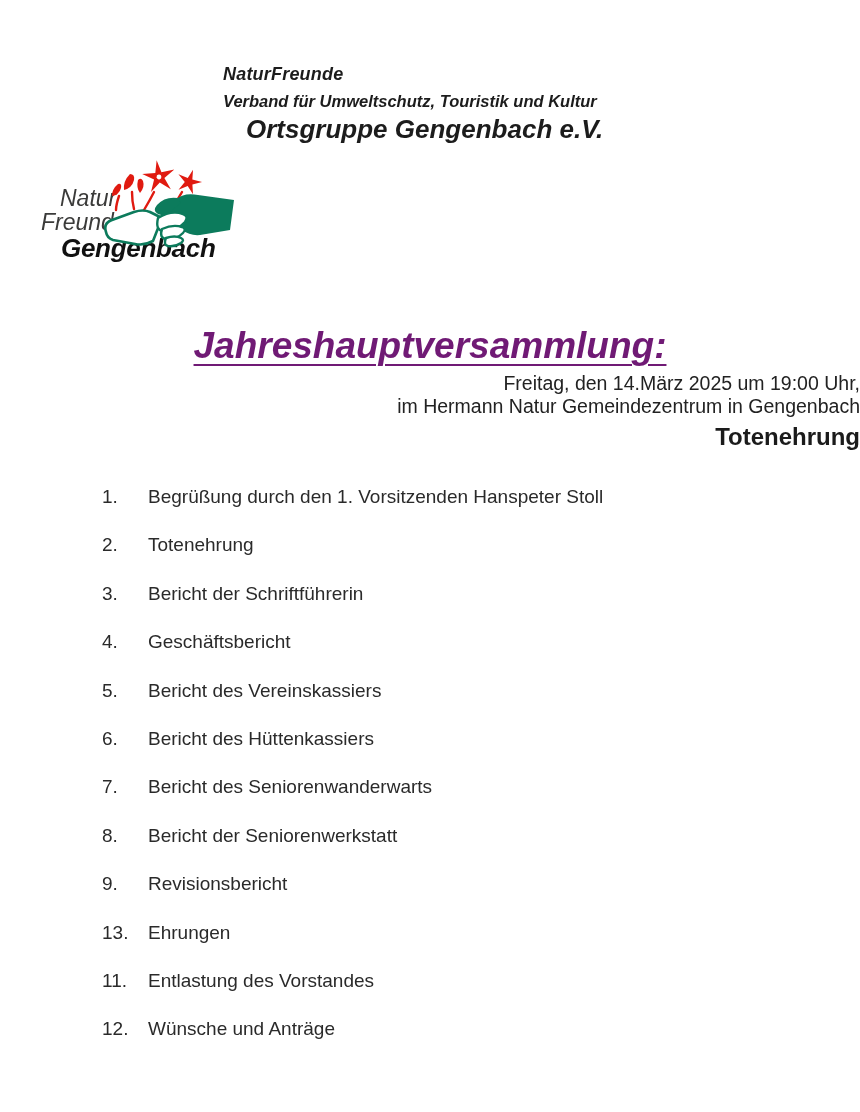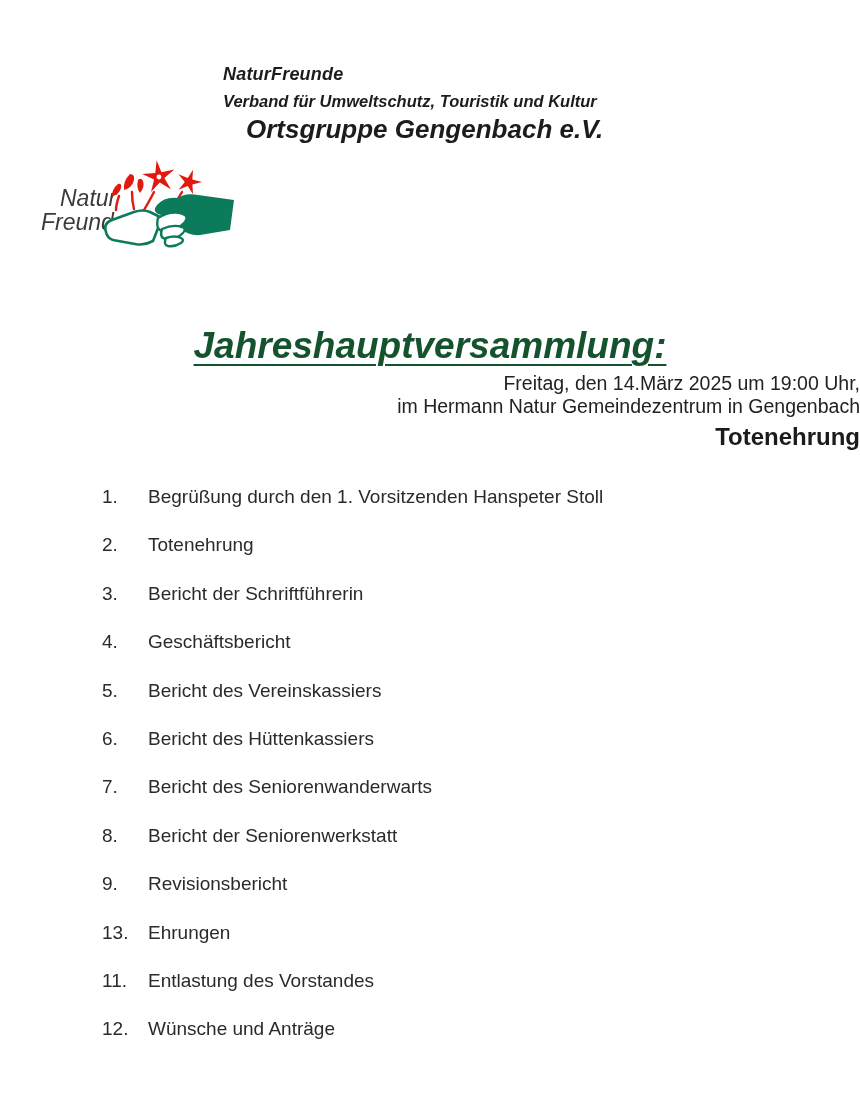--- a/index.html
+++ b/index.html
@@ -23,21 +23,21 @@
   .logo { position: absolute; left: 38px; top: 156px; width: 215px; height: 118px; font-style: italic; }
   .logo-graphic { position: absolute; left: 64px; top: 0px; width: 134px; height: 94px; }
   .logo-natur    { position: absolute; left: 22px; top: 30px; font-size: 23px; line-height: 25px; color: #3b3b3a; }
   .logo-freunde  { position: absolute; left: 3px;  top: 54px; font-size: 23px; line-height: 25px; color: #3b3b3a; }
   .logo-city     { position: absolute; left: 23px; top: 78px; font-size: 26px; line-height: 28px; font-weight: bold; color: #111; letter-spacing: -0.3px; }
 
   
   .doc-title {
     position: absolute; left: 0; top: 297px; width: 860px;
     text-align: center; font-size: 37px; line-height: 48px;
-    font-style: italic; color: #14532d;
+    font-style: italic; color: #701a75;
     text-decoration: underline; text-underline-offset: 6px; text-decoration-thickness: 2px;
   }
 
   
   .meta { position: absolute; left: 0; top: 372px; width: 860px; text-align: right; color: #222; }
   .meta-line { font-size: 19.5px; line-height: 23px; }
   .meta-heading { font-size: 24px; line-height: 30px; font-weight: bold; margin-top: 4px; color: #1b1b1b; }
 
   
   .agenda { position: absolute; left: 102px; top: 486px; margin: 0; padding: 0; list-style: none; }
@@ -52,20 +52,21 @@
 
   <header class="letterhead">
     <div class="org-name">NaturFreunde</div>
     <div class="org-sub">Verband für Umweltschutz, Touristik und Kultur</div>
     <div class="org-group">Ortsgruppe Gengenbach e.V.</div>
   </header>
 
   <div class="logo">
     <span class="logo-natur">Natur</span>
     <span class="logo-freunde">Freunde</span>
+    <span class="logo-city">Gengenbach</span>
     <svg class="logo-graphic" viewBox="0 0 134 94">
 
       <g fill="#e01a10" stroke="none">
 
         <g fill="none" stroke="#e01a10" stroke-width="2.4" stroke-linecap="round">
           <path d="M52,36 C48,44 45,49 42,54"></path>
           <path d="M80,36 C75,45 71,50 67,54"></path>
           <path d="M30,36 C30,44 31,49 32,53"></path>
           <path d="M17,40 C15,46 14,50 14,54"></path>
         </g>

